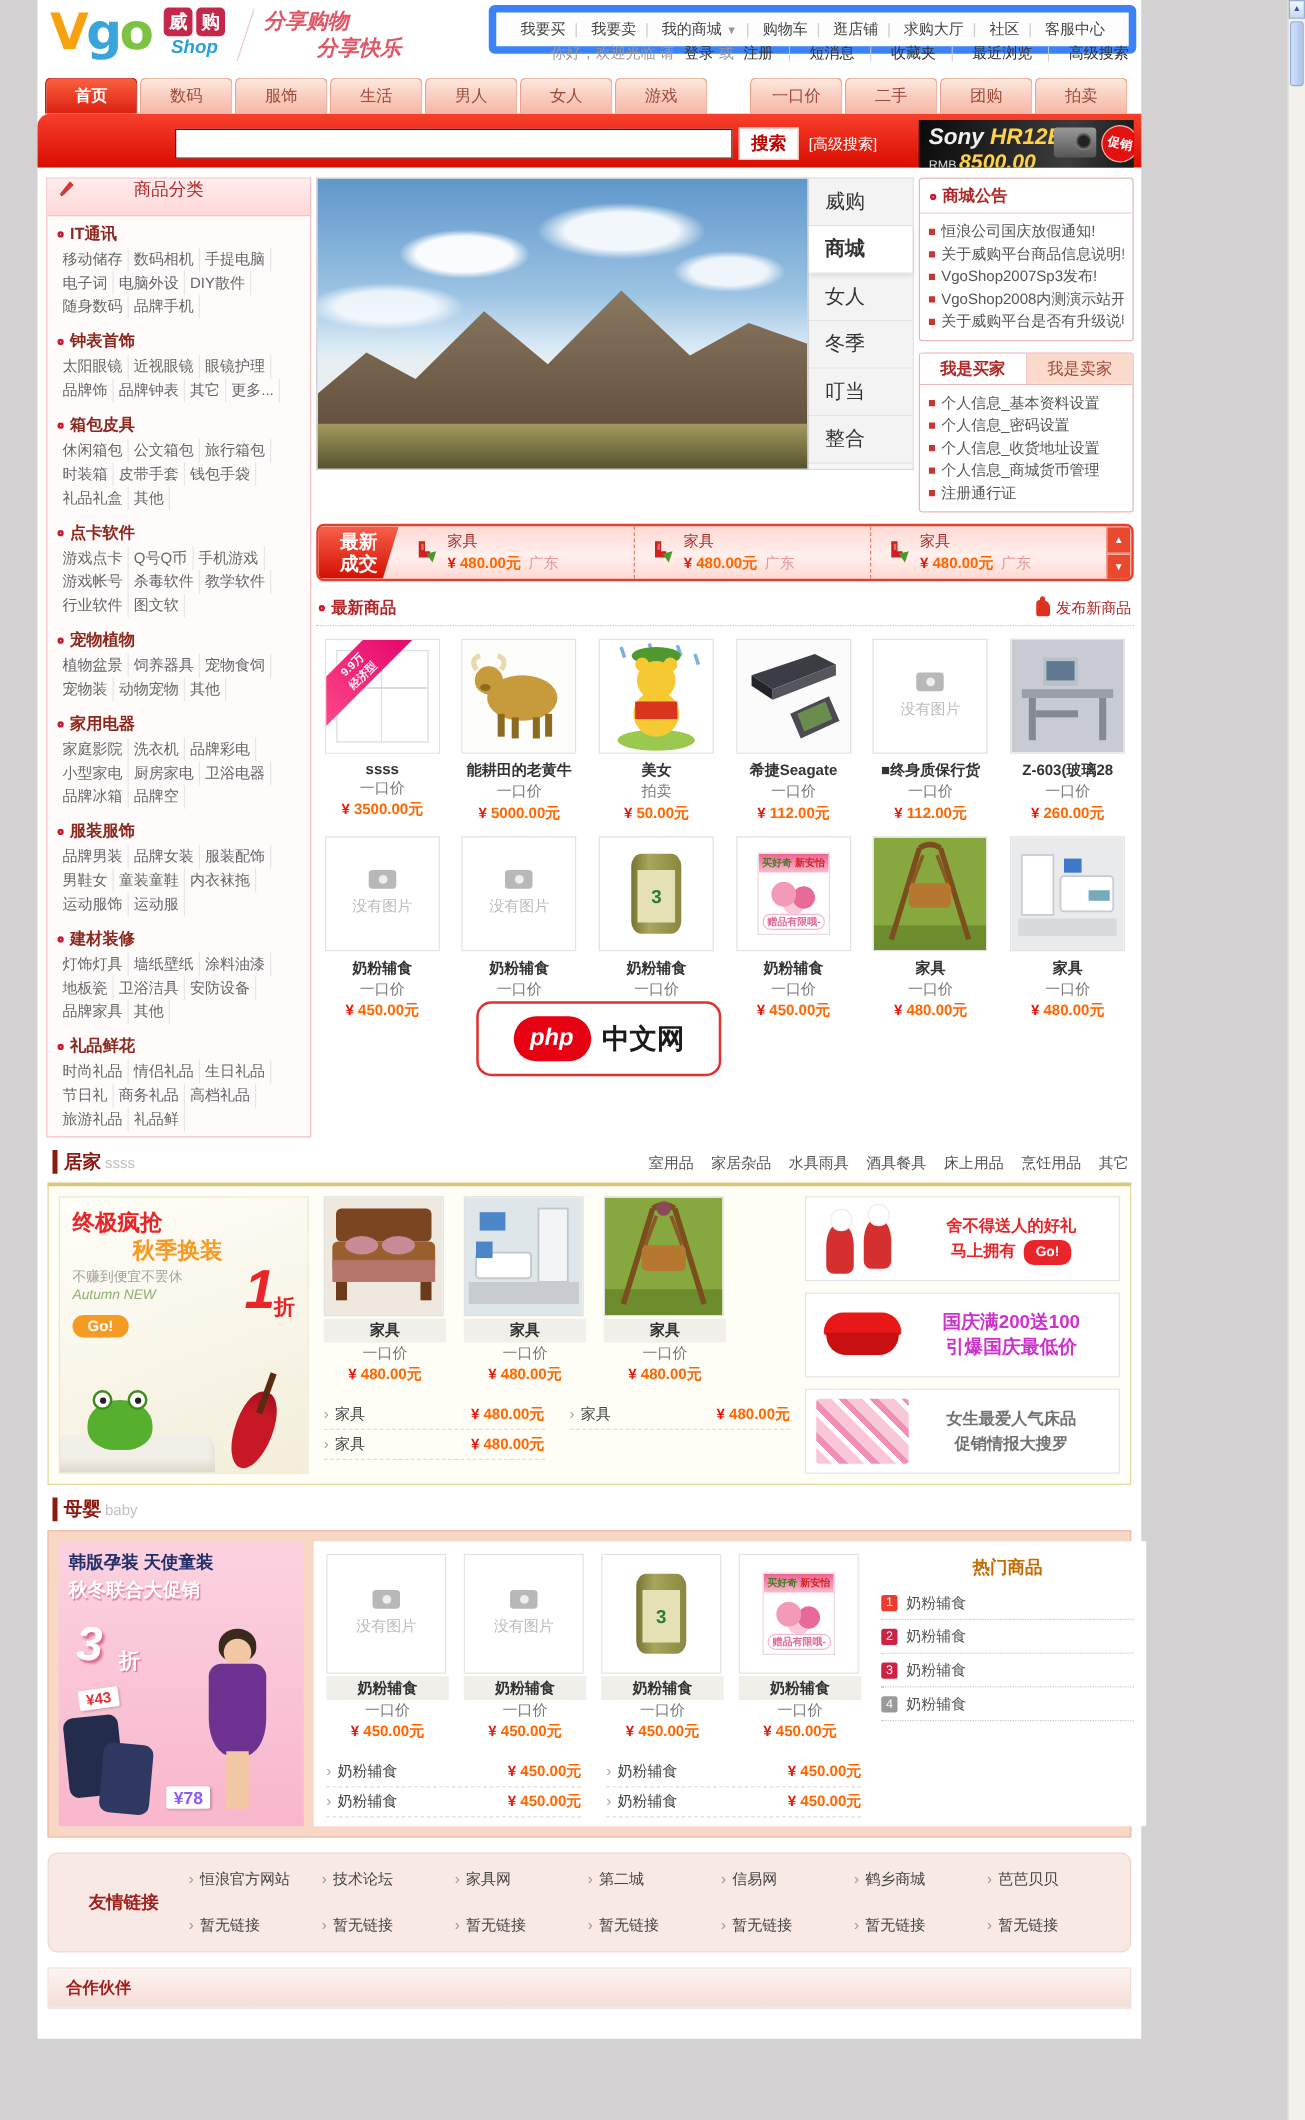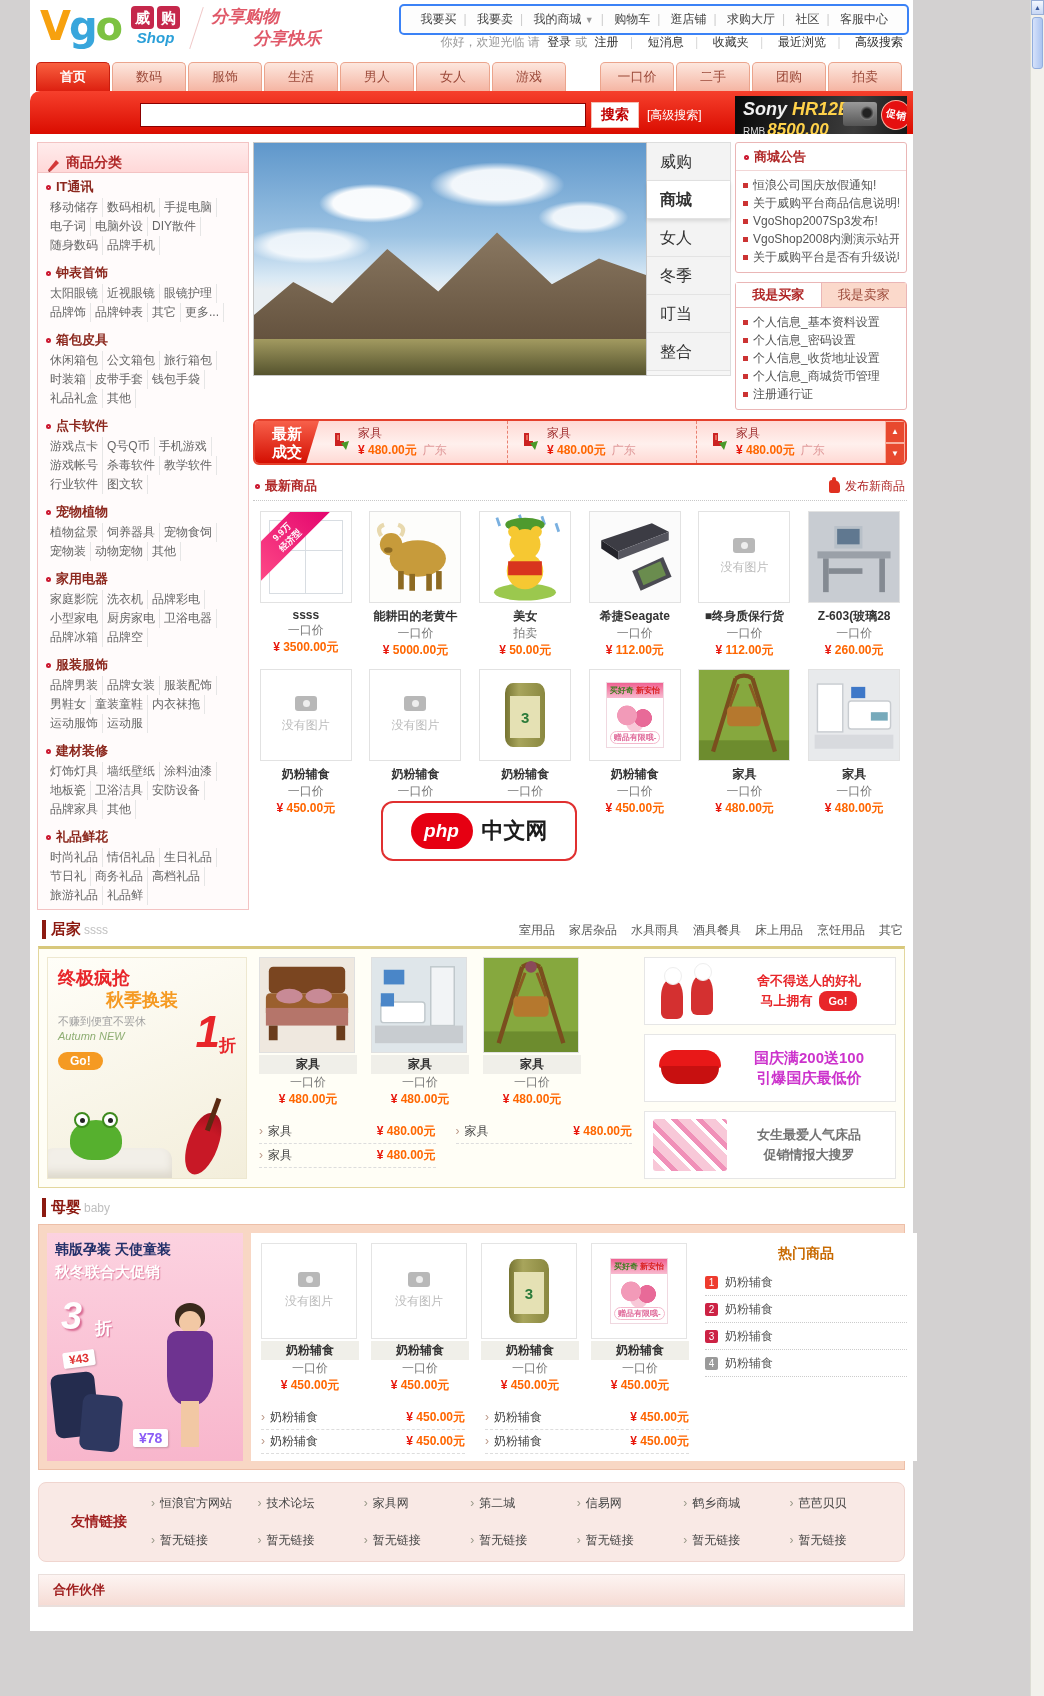--- a/index.html
+++ b/index.html
@@ -11,21 +11,21 @@
   .logo { position:absolute; left:10px; top:2px; display:flex; align-items:flex-start; }
   .logo-word { font-weight:bold; font-size:40px; line-height:48px; letter-spacing:-2px; font-family:"DejaVu Sans",sans-serif; text-shadow:1px 1px 0 #fff; }
   .lv { color:#f7a10e; } .lg { color:#38a6dc; } .lo { color:#7dc242; }
   .badge-wrap { margin-left:10px; margin-top:4px; text-align:center; }
   .badges { display:flex; gap:3px; }
   .badge { width:23px; height:23px; background:#c5274b; color:#fff; font-size:15px; font-weight:bold; line-height:23px; text-align:center; border-radius:4px; }
   .shop { color:#2a9fd8; font-weight:bold; font-style:italic; font-size:15px; }
   .slash { width:1px; height:44px; background:#f0c8c8; transform:rotate(18deg); margin:4px 14px 0 16px; }
   .slogan { margin-top:4px; color:#e05868; font-weight:bold; font-style:italic; font-size:17px; line-height:22px; }
   .slogan .s2 { margin-left:42px; }
-  .topnav { position:absolute; right:4px; top:4px; border:2px solid #3b82f6; border-radius:5px; background:#fdfdfd; padding:5px 12px; font-size:12px; color:#444; white-space:nowrap; }
+  .topnav { position:absolute; right:4px; top:4px; border:6px solid #3b82f6; border-radius:5px; background:#fdfdfd; padding:5px 12px; font-size:12px; color:#444; white-space:nowrap; }
   .topnav span.item { margin:0 7px; cursor:pointer; }
   .topnav .sep { color:#ccc; }
   .caret { font-size:9px; color:#999; }
   .userbar { position:absolute; right:6px; top:34px; font-size:12px; color:#999; white-space:nowrap; }
   .userbar .lnk { color:#333; margin:0 4px; cursor:pointer; }
   .userbar .sep { color:#ccc; margin:0 3px; }
 
   
   .tabs-row { display:flex; padding:0 6px; height:31px; align-items:flex-end; }
   .tab { width:74px; line-height:28px; height:29px; text-align:center; font-size:13px; color:#9c4a3a;
@@ -48,21 +48,21 @@
   .ad-line1 .model { color:#ffd24a; }
   .ad-line2 { font-size:10px; color:#ddd; }
   .ad-price { font-size:17px; font-weight:bold; font-style:italic; color:#ffd24a; margin-left:2px; }
   .ad-cam { position:absolute; right:30px; top:6px; width:34px; height:24px; background:linear-gradient(#9a9a9a,#555); border-radius:3px; }
   .ad-cam::after { content:""; position:absolute; right:3px; top:4px; width:14px; height:14px; border-radius:50%; background:radial-gradient(circle,#222 40%,#888 70%); }
   .ad-badge { position:absolute; right:-4px; top:4px; width:30px; height:30px; background:#e51010; border:1px solid #ffb0a0; border-radius:50%; color:#fff; font-size:10px; font-weight:bold; display:flex; align-items:center; justify-content:center; transform:rotate(12deg); }
 
   
   .main-row { display:flex; padding:8px 6px 0 7px; align-items:flex-start; }
   .sidebar { width:218px; border:1px solid #f3c3c3; background:#fffbfb; }
-  .side-head { height:30px; background:linear-gradient(#ffecec,#ffd8d8); display:flex; align-items:flex-end; padding-left:8px; color:#b02828; font-weight:bold; font-size:14px; border-bottom:1px solid #f3c3c3; }
+  .side-head { height:30px; background:linear-gradient(#ffecec,#ffd8d8); display:flex; align-items:flex-start; padding-left:8px; color:#b02828; font-weight:normal; font-size:14px; border-bottom:1px solid #f3c3c3;gap:41px; }
   .pen-icon { margin-right:6px; display:inline-flex; }
   .cat-group { padding:3px 8px 4px; }
   .cat-title { color:#8c281e; font-weight:bold; font-size:13px; line-height:22px; display:flex; align-items:center; cursor:pointer; }
   .ring { width:5px; height:5px; border:2px solid #cc1830; border-radius:50%; display:inline-block; margin-right:5px; flex:none; }
   .cat-links { font-size:12px; color:#666; line-height:19px; }
   .cat-links span { color:#666; padding:0 4px; border-right:1px solid #e6e6e6; cursor:pointer; white-space:nowrap; display:inline-block; }
   .main-right { flex:1; margin-left:4px; }
   .top-row { display:flex; }
 
   

